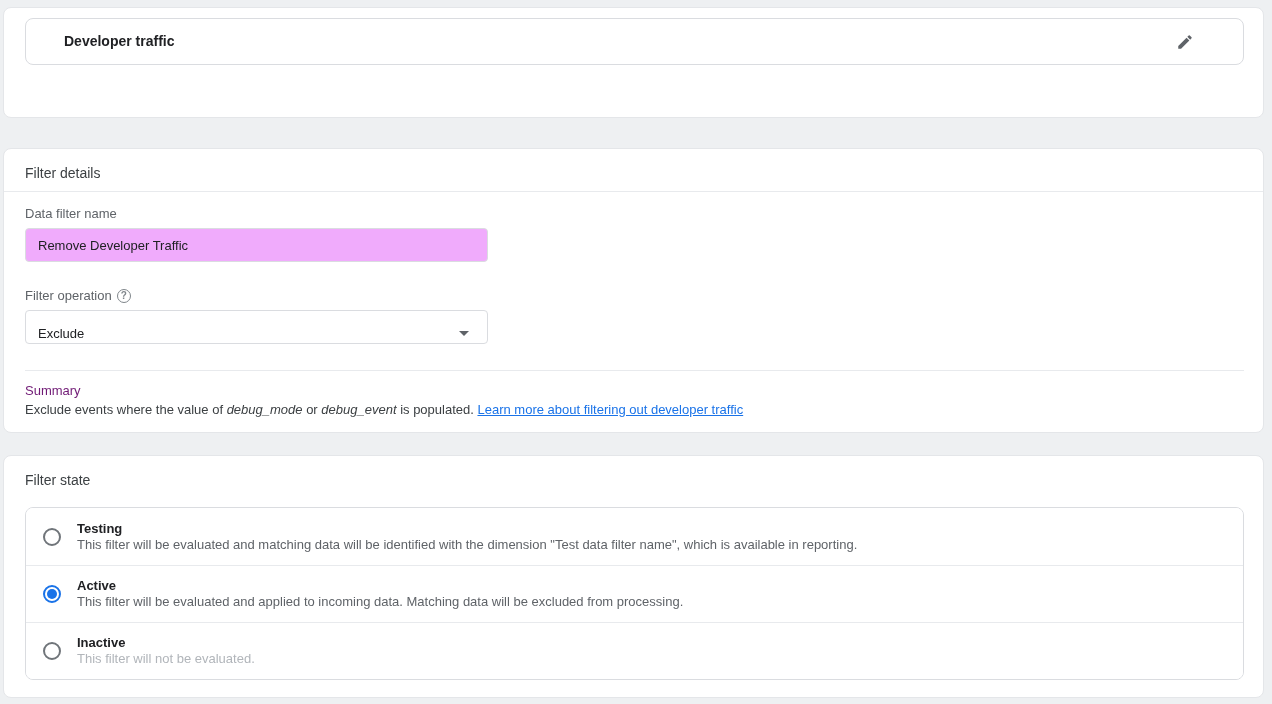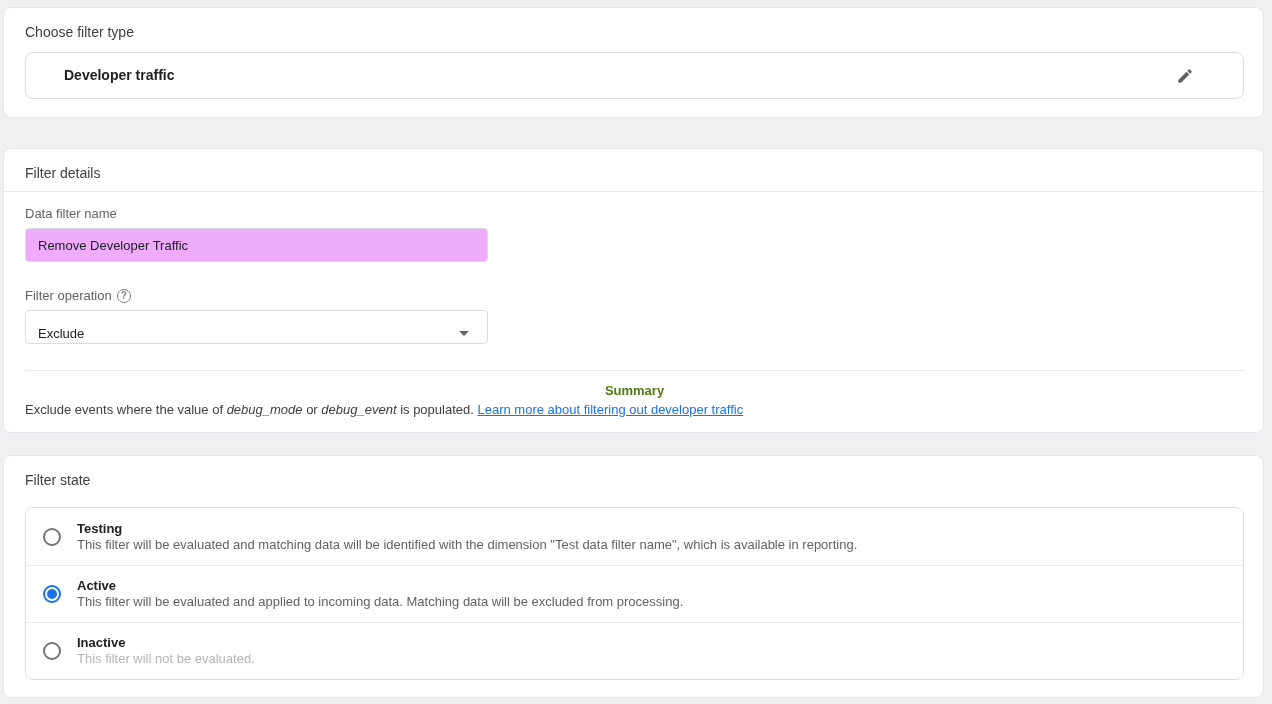--- a/index.html
+++ b/index.html
@@ -62,23 +62,22 @@
     font-size:13px; color:#202124; cursor:pointer; background:#fff;
   }
   .select-box .arrow {
     margin-left:auto; width:0; height:0;
     border-left:5px solid transparent; border-right:5px solid transparent;
     border-top:5px solid #5f6368;
   }
   .operation-label { margin-top:26px; }
   .summary-divider { border-bottom:1px solid #e8eaed; margin:26px 19px 0 21px; }
   .summary-title {
-    font-size:13px; line-height:16px; font-weight:bold; color:#4d7c0f;
+    font-size:13px; line-height:16px; font-weight:normal; color:#701a75;
     margin:12px 19px 0 21px;
-    text-align:center;
   }
   .summary-text {
     font-size:13px; line-height:17px; color:#3c4043;
     margin:2px 19px 0 21px;
   }
   .param { font-style:italic; }
   .summary-link { color:#1a73e8; text-decoration:underline; cursor:pointer; }
   
   #card-filter-state { margin-top:22px; height:243px; }
   .radio-group {
@@ -100,21 +99,20 @@
   .radio-outer.selected .dot { background:#1a73e8; }
   .state-texts { margin-left:16px; display:flex; flex-direction:column; }
   .opt-title { font-size:13px; line-height:16px; font-weight:bold; color:#202124; }
   .opt-desc  { font-size:13px; line-height:16px; color:#5f6368; }
   .opt-desc.muted { color:#b1b5ba; }
 </style>
 </head>
 <body>
 
 <section class="card" id="card-filter-type">
-  <div class="card-heading">Choose filter type</div>
   <div class="type-option">
     <div class="type-texts">
       <span class="type-title">Developer traffic</span>
     </div>
     <button class="icon-button">
       <svg width="18" height="18" viewBox="0 0 24 24" fill="#5f6368">
         <path d="M3 17.25V21h3.75L17.81 9.94l-3.75-3.75L3 17.25zM20.71 7.04c.39-.39.39-1.02 0-1.41l-2.34-2.34a.9959.9959 0 0 0-1.41 0l-1.83 1.83 3.75 3.75 1.83-1.83z"></path>
       </svg>
     </button>
   </div>

